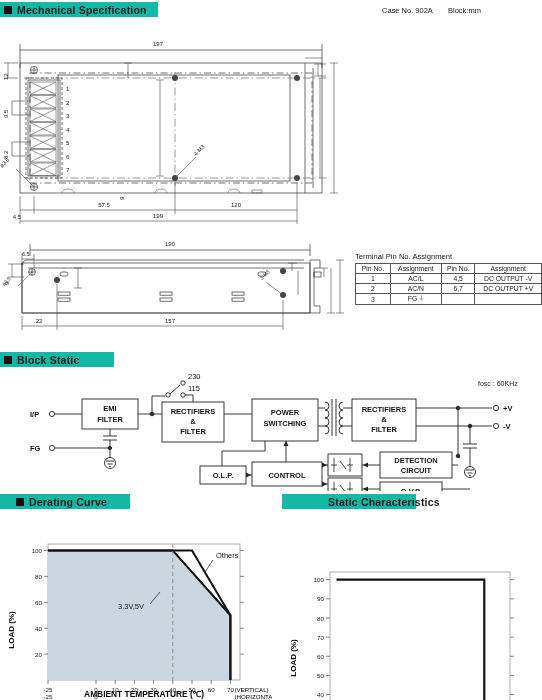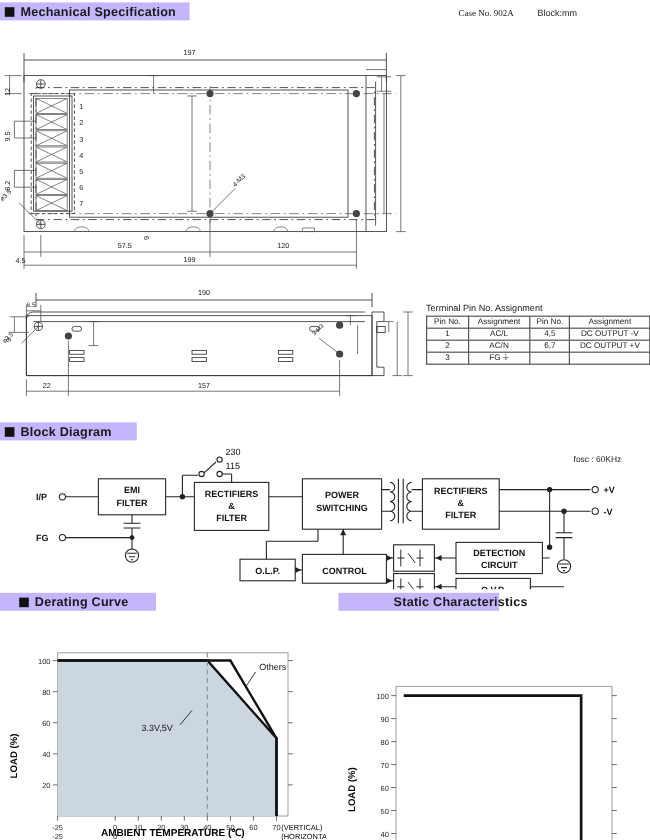--- a/index.html
+++ b/index.html
@@ -1,41 +1,41 @@
 <!DOCTYPE html>
 <html><head>
 <meta charset="utf-8">
 <style>
   html,body{margin:0;padding:0;}
   body{
     width:542px;height:700px;position:relative;background:#fff;
     font-family:"Liberation Sans", sans-serif;color:#1a1a1a;overflow:hidden;
   }
-  .sect-head{position:absolute;background:#c4b5fd;display:flex;align-items:center;height:15px;padding:0 6px 0 4px;}
+  .sect-head{position:absolute;background:#14b8a6;display:flex;align-items:center;height:15px;padding:0 6px 0 4px;}
   .sect-head .bullet{width:8px;height:8px;background:#111;display:inline-block;margin-right:5px;}
   .sect-head .txt{font-size:10.5px;font-weight:bold;letter-spacing:.2px;white-space:nowrap;}
   .meta{position:absolute;font-size:7.5px;white-space:nowrap;}
   svg{display:block;}
   .abs{position:absolute;}
   
   .pin-wrap{position:absolute;}
   .pin-title{font-size:7.6px;margin-bottom:2px;white-space:nowrap;}
   table.pin{border-collapse:collapse;font-size:6.8px;}
   table.pin td,table.pin th{border:1px solid #555;text-align:center;padding:1px 2px;font-weight:normal;white-space:nowrap;}
   table.pin th{background:#fff;}
   .c1{width:34px}.c2{width:52px}.c3{width:32px}.c4{width:68px}
 </style>
 </head>
 <body>
 
 <div class="sect-head" style="left:0;top:2px;width:148px;">
   <span class="bullet"></span>
   <span class="txt">Mechanical Specification</span>
 </div>
-<div class="meta" style="left:382px;top:6px;font-family:Liberation Serif, serif;">Case No. 902A</div>
+<div class="meta" style="left:382px;top:6px;">Case No. 902A</div>
 <div class="meta" style="left:448px;top:6px;">Block:mm</div>
 
 <div class="abs" style="left:0;top:28px;">
 <svg width="345" height="200" viewBox="0 0 345 200">
   <g stroke="#333" fill="none" stroke-width="0.7">
 
     <line x1="20" y1="22" x2="322" y2="22"></line>
     <line x1="20" y1="16" x2="20" y2="40"></line>
     <line x1="322" y1="16" x2="322" y2="40"></line>
 
@@ -295,21 +295,21 @@
         <td>FG ⏚</td>
         <td></td>
         <td></td>
       </tr>
     </tbody>
   </table>
 </div>
 
 <div class="sect-head" style="left:0;top:352px;width:104px;">
   <span class="bullet"></span>
-  <span class="txt">Block Diagram</span>
+  <span class="txt">Block Static</span>
 </div>
 <div class="meta" style="left:478px;top:380px;font-size:7px;">fosc : 60KHz</div>
 
 <div class="abs" style="left:0;top:366px;">
 <svg width="542" height="125" viewBox="0 0 542 125">
   <g stroke="#222" fill="none" stroke-width="0.9">
 
     <circle cx="52" cy="48" r="2.6"></circle>
     <circle cx="52" cy="82" r="2.6"></circle>
     <line x1="55" y1="48" x2="82" y2="48"></line>

